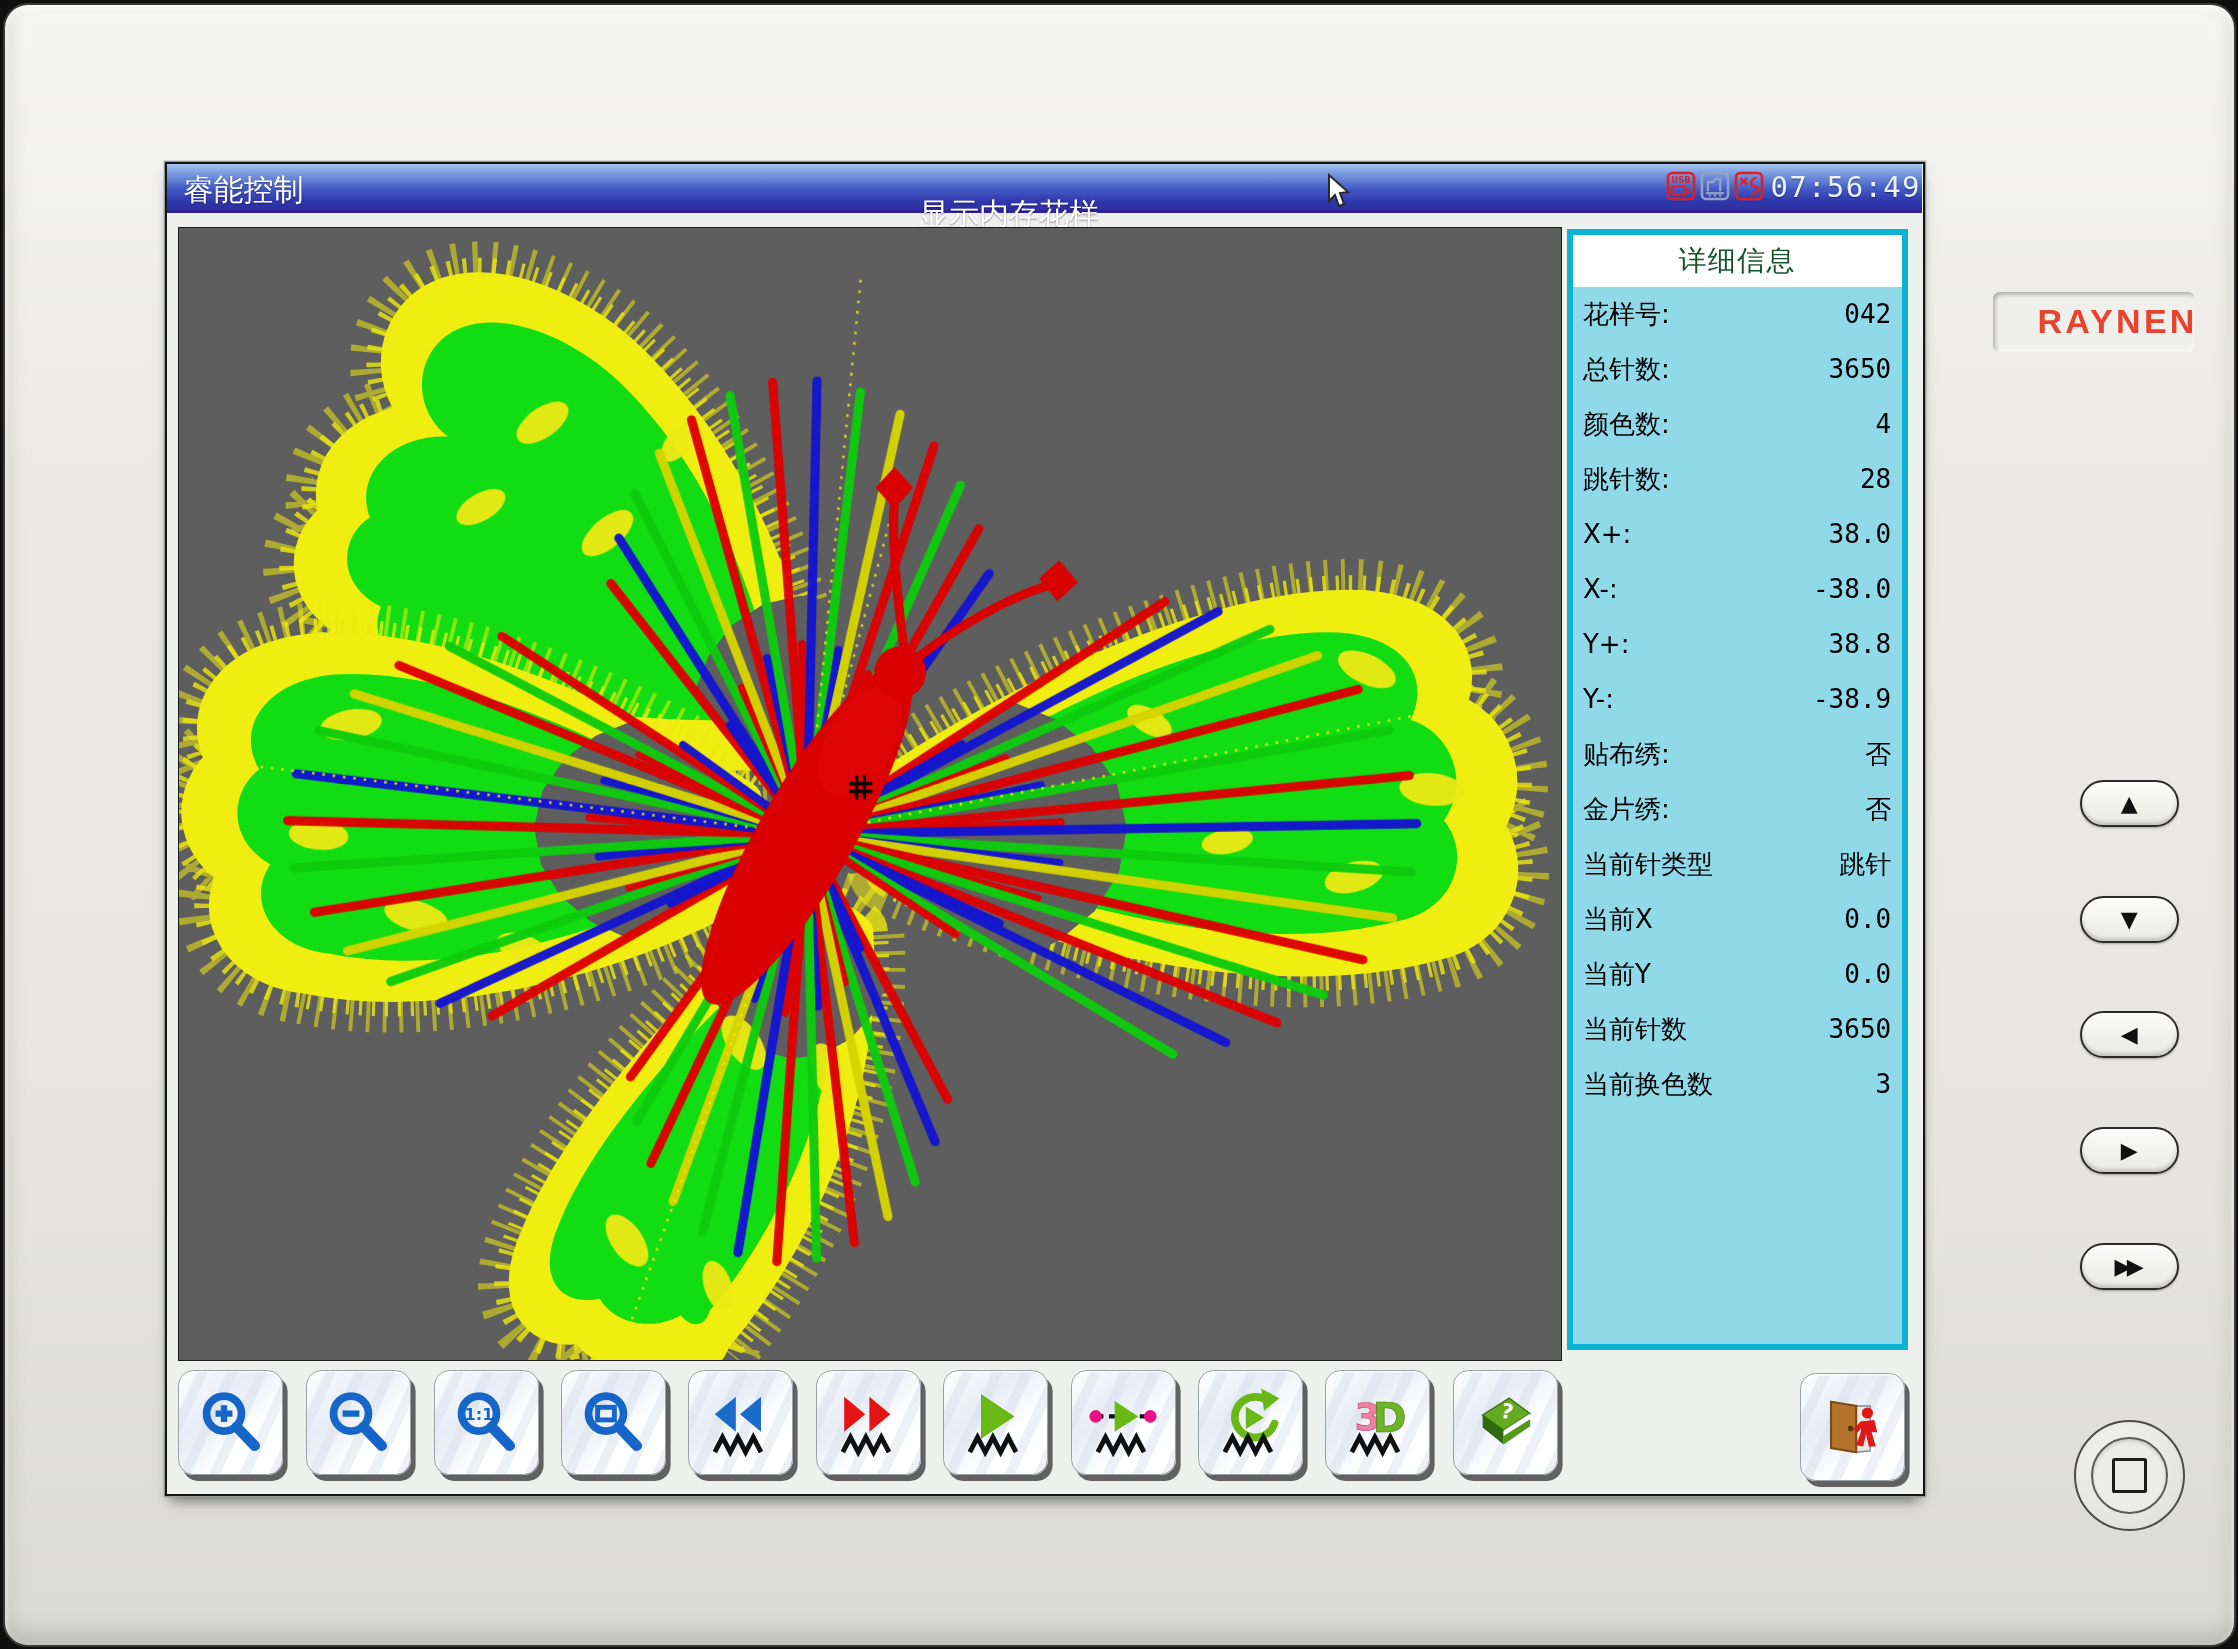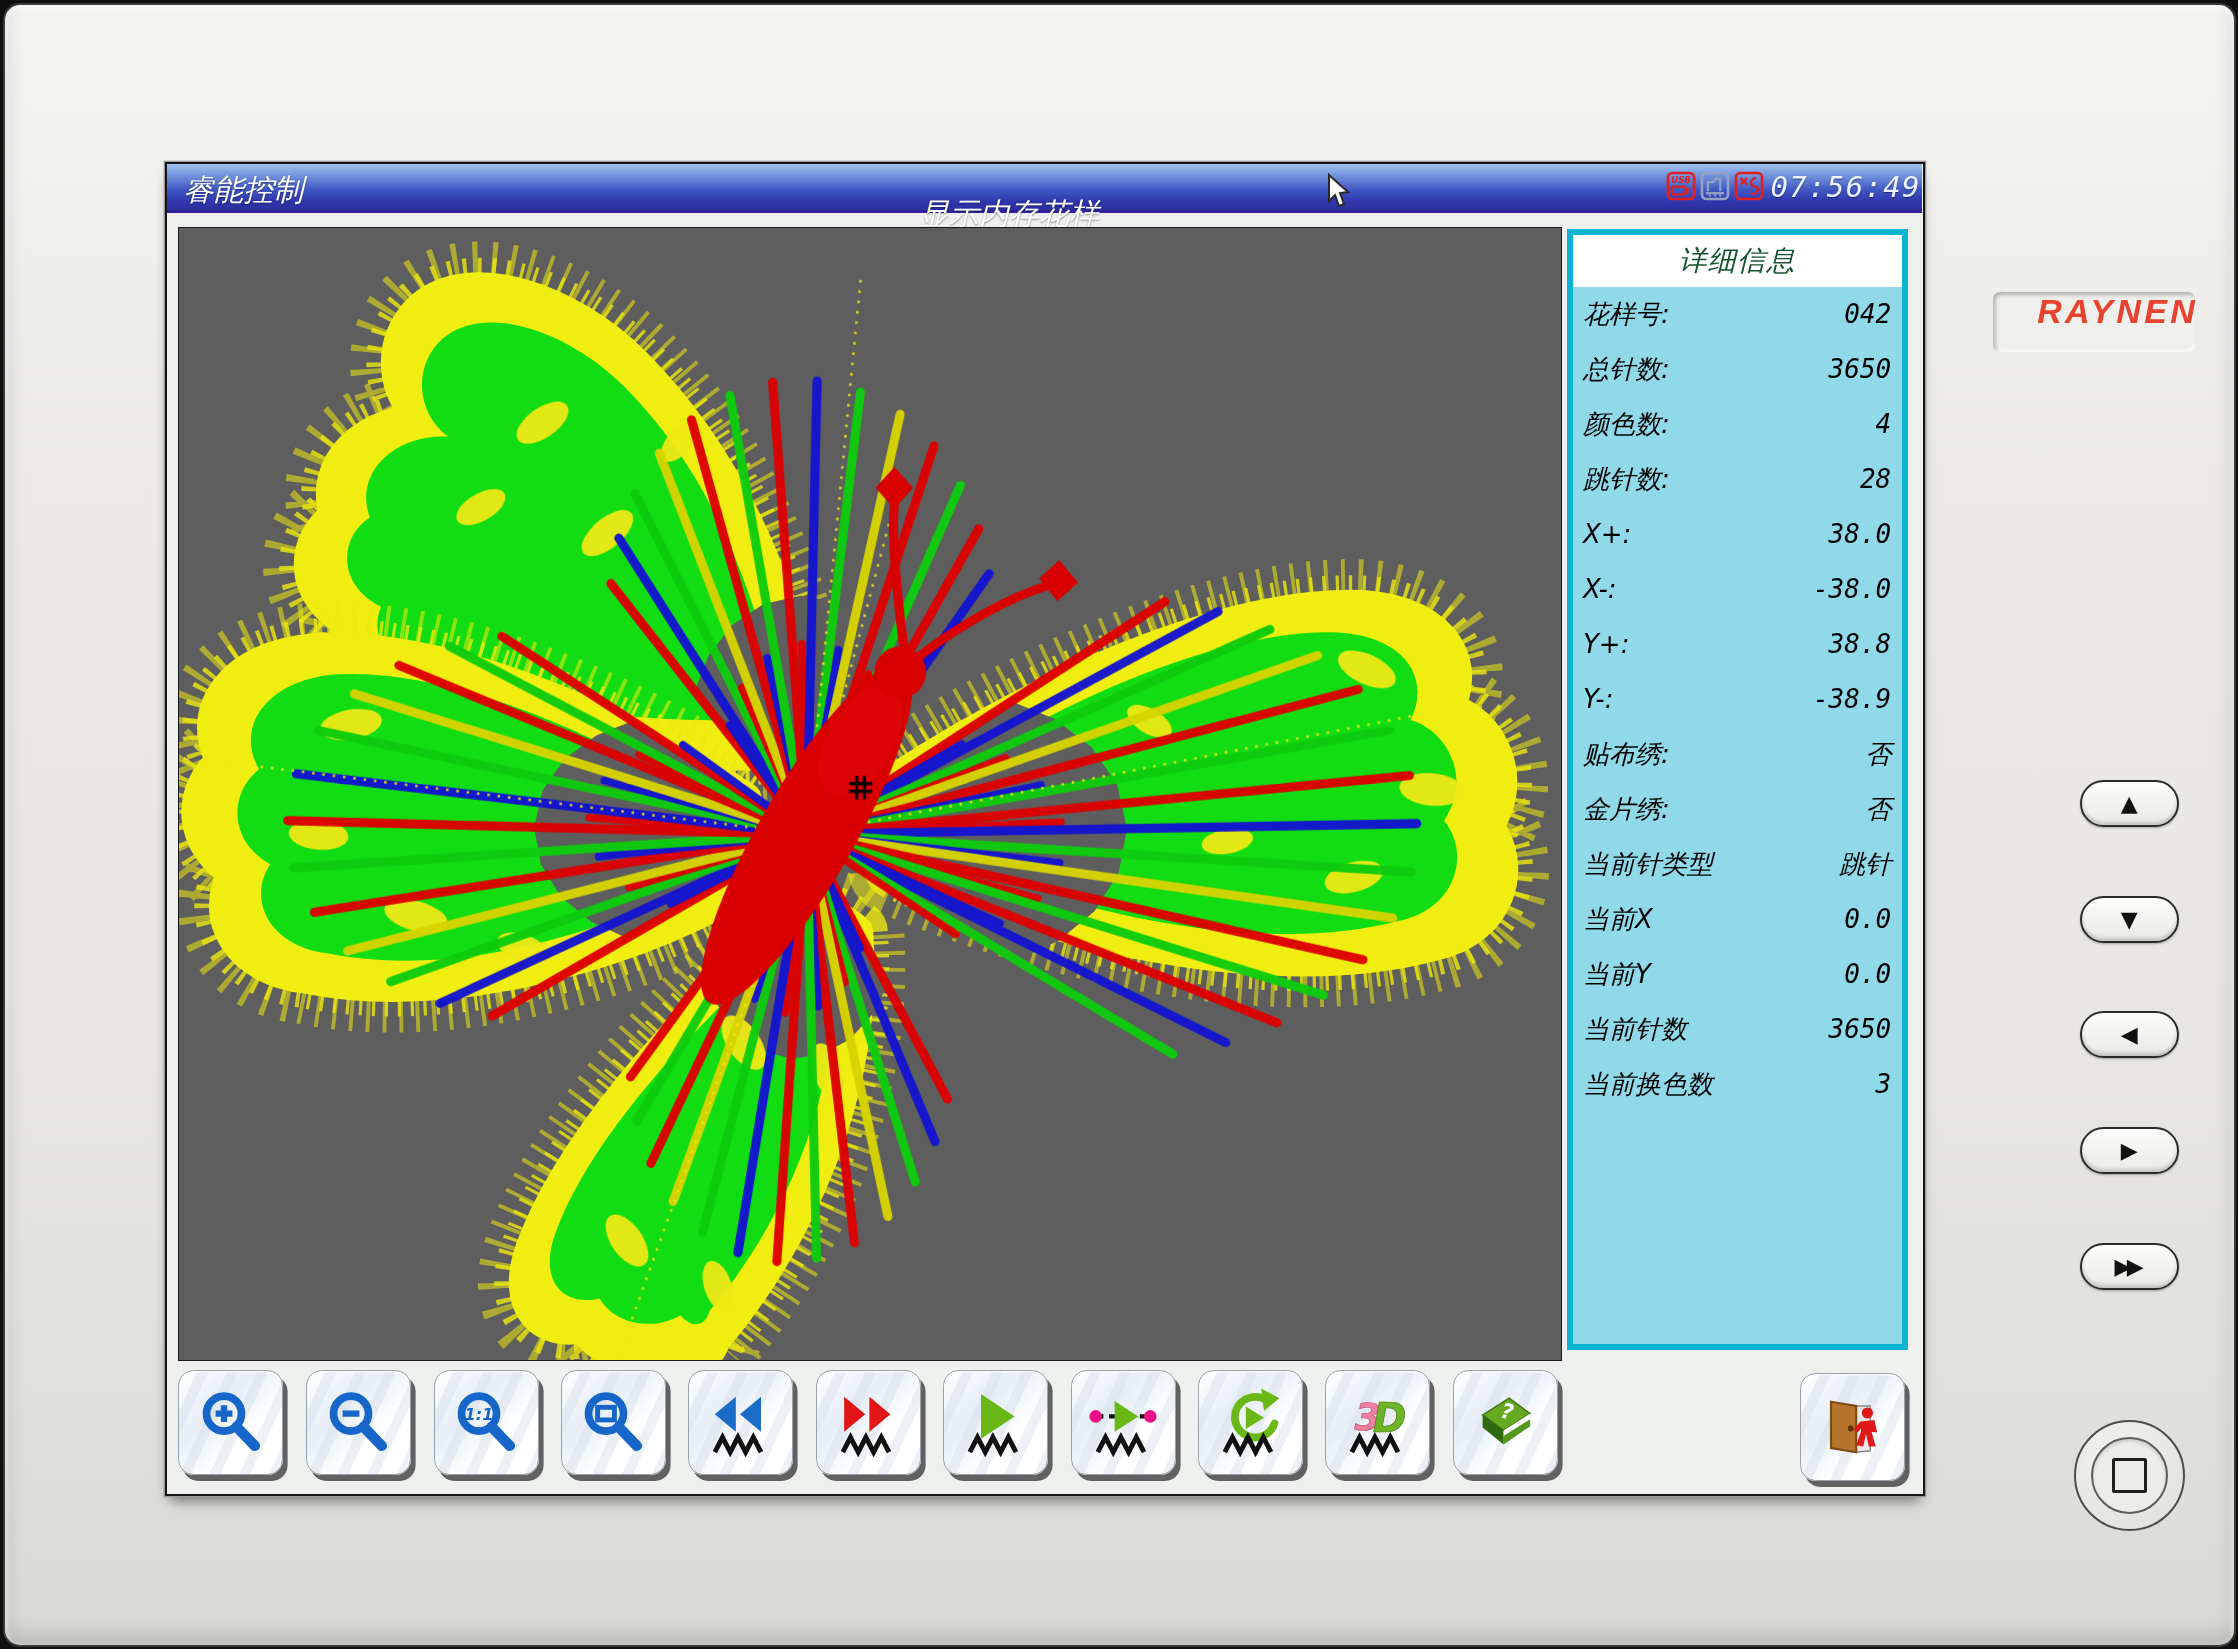--- a/index.html
+++ b/index.html
@@ -1,23 +1,23 @@
 <!DOCTYPE html>
 <html style="font-size:10.4px"><head>
 <meta charset="utf-8">
 <style>
   html,body{margin:0;padding:0;background:#0f0f0f;}
   *{box-sizing:border-box;}
   .stage{position:relative;width:2239px;height:1649px;overflow:hidden;background:#0f0f0f;
          font-family:"DejaVu Sans","Liberation Sans",sans-serif;}
   
-  .device{position:absolute;left:2.6px;top:2.6px;width:2233px;height:1644px;border-radius:17px;
+  .device{position:absolute;left:2.6px;top:2.6px;width:2233px;height:1644px;border-radius:25px;
     background:linear-gradient(180deg,#f5f5f3 0%,#ebeae7 28%,#e7e6e3 65%,#dadad6 100%);
     border:2px solid #3a3a38;
-    box-shadow:inset 0 3.3px 7.8px rgba(255,255,255,.85), inset 0 -10.4px 22px rgba(0,0,0,.16);font-style:italic;}
+    box-shadow:inset 0 3.3px 7.8px rgba(255,255,255,.85), inset 0 -10.4px 22px rgba(0,0,0,.16);}
   
   .screen{position:absolute;left:160px;top:157px;width:1760px;height:1334px;background:#eef0ed;
     border:2.6px solid #151515;box-shadow:0 0 0 1.3px #9a9a98, 0 9px 13px -5.2px rgba(0,0,0,.55);}
   .titlebar{position:absolute;left:0;top:0;width:1755px;height:49px;
     background:linear-gradient(180deg,#a3c4ee 0%,#7b9de0 20%,#4259c4 55%,#2f36ab 82%,#2c2f9f 100%);
     border-bottom:3.9px solid #31219c;}
   .app-name{position:absolute;left:17px;top:6.5px;font-size:30px;color:#ffffff;text-shadow:0 1.3px 2px rgba(0,0,30,.45);}
   .page-title{position:absolute;left:48%;top:6.5px;transform:translateX(-50%);font-size:30px;color:#ffffff;text-shadow:0 1.3px 2px rgba(0,0,30,.45);margin-top:24px;}
   .status-icon{position:absolute;top:7.8px;width:30px;height:30px;}
   .clock{position:absolute;left:1604px;top:6.5px;width:146px;font-size:29px;letter-spacing:1.3px;color:#eaf2ff;
@@ -37,21 +37,21 @@
     background:
       linear-gradient(135deg, rgba(255,255,255,0) 0%, rgba(210,222,238,.55) 35%, rgba(255,255,255,0) 65%),
       repeating-linear-gradient(115deg,#ffffff 0 17px,#edf0f4 17px 27px),
       linear-gradient(180deg,#ffffff,#e9ecf0);
     box-shadow:4.6px 5.9px 0 0 #616161, inset 0 1.3px 1.3px #ffffff;
     display:flex;align-items:center;justify-content:center;cursor:pointer;}
   .tbtn svg{width:70px;height:70px;}
   
   .logo-plate{position:absolute;left:1988px;top:287px;width:202px;height:60px;border-radius:6.5px;background:#efefec;
     box-shadow:inset 2px 2.6px 4.6px rgba(0,0,0,.28), inset -1.3px -2px 3.3px rgba(255,255,255,.9);
-    display:flex;align-items:flex-start;justify-content:center;padding-left:48px;}
+    display:flex;align-items:center;justify-content:center;padding-left:48px;}
   .logo-text{font-size:34px;font-weight:bold;letter-spacing:3.3px;color:#e8432e;font-family:"Liberation Sans","DejaVu Sans",sans-serif;}
   .pill{position:absolute;left:2075px;width:99px;height:47px;border-radius:26px;border:2px solid #2b2b2a;
     background:linear-gradient(180deg,#fcfcfa,#e9e9e5);
     box-shadow:inset 0 2px 2.6px rgba(255,255,255,.95), inset 0 -2.6px 3.9px rgba(0,0,0,.18), 0 1.3px 2px rgba(0,0,0,.25);
     display:flex;align-items:center;justify-content:center;font-size:22px;color:#111;cursor:pointer;}
   .pill .ff{letter-spacing:-0.22em;padding-right:0.22em;}
   .circle-btn{position:absolute;left:2069px;top:1415px;width:111px;height:111px;border-radius:50%;
     border:2px solid #4c4c4a;background:radial-gradient(circle at 40% 35%,#f4f4f2,#dcdcd8);
     display:flex;align-items:center;justify-content:center;cursor:pointer;}
   .circle-inner{width:77px;height:77px;border-radius:50%;border:2px solid #5b5b59;background:#ecece9;

